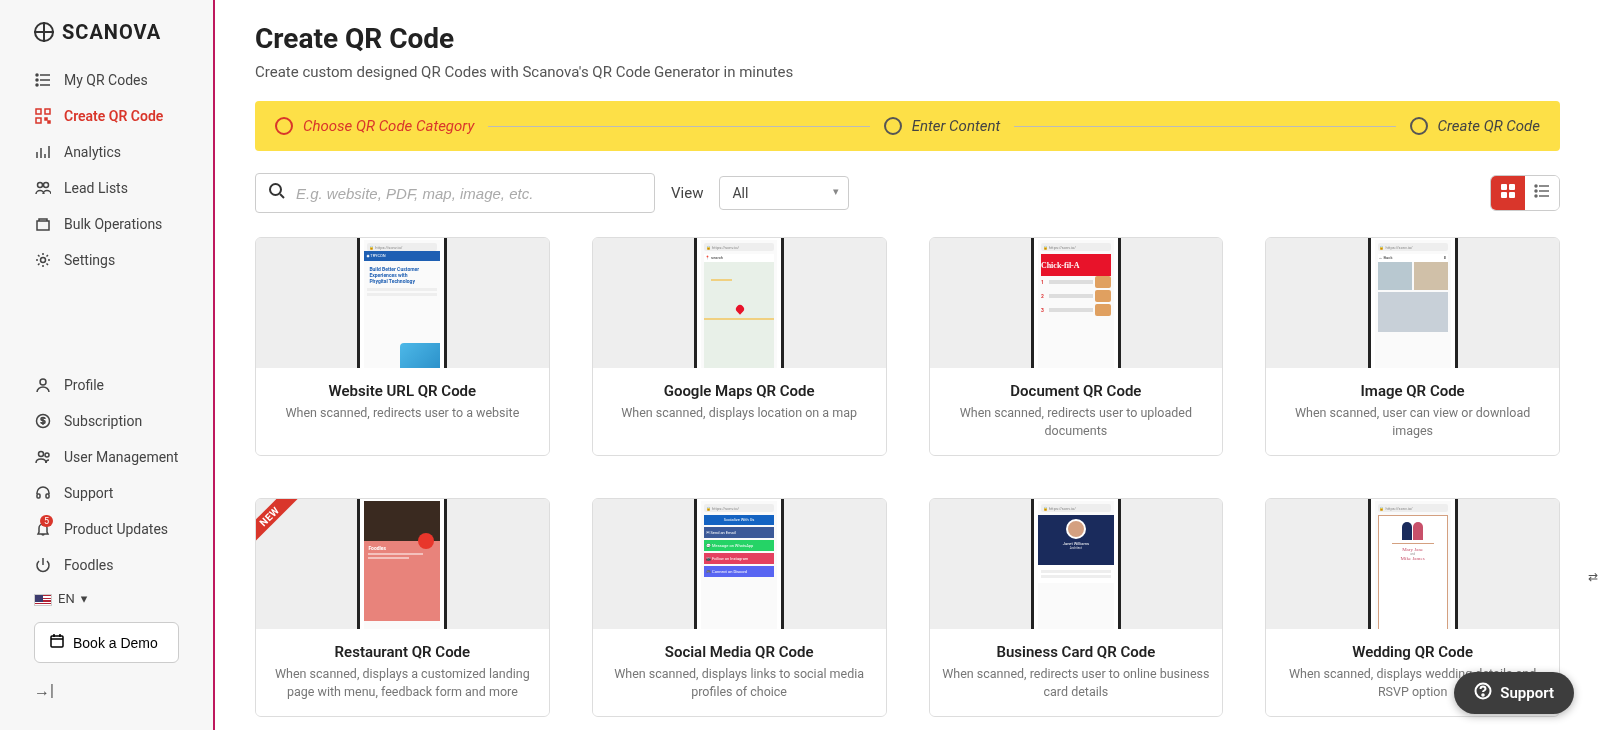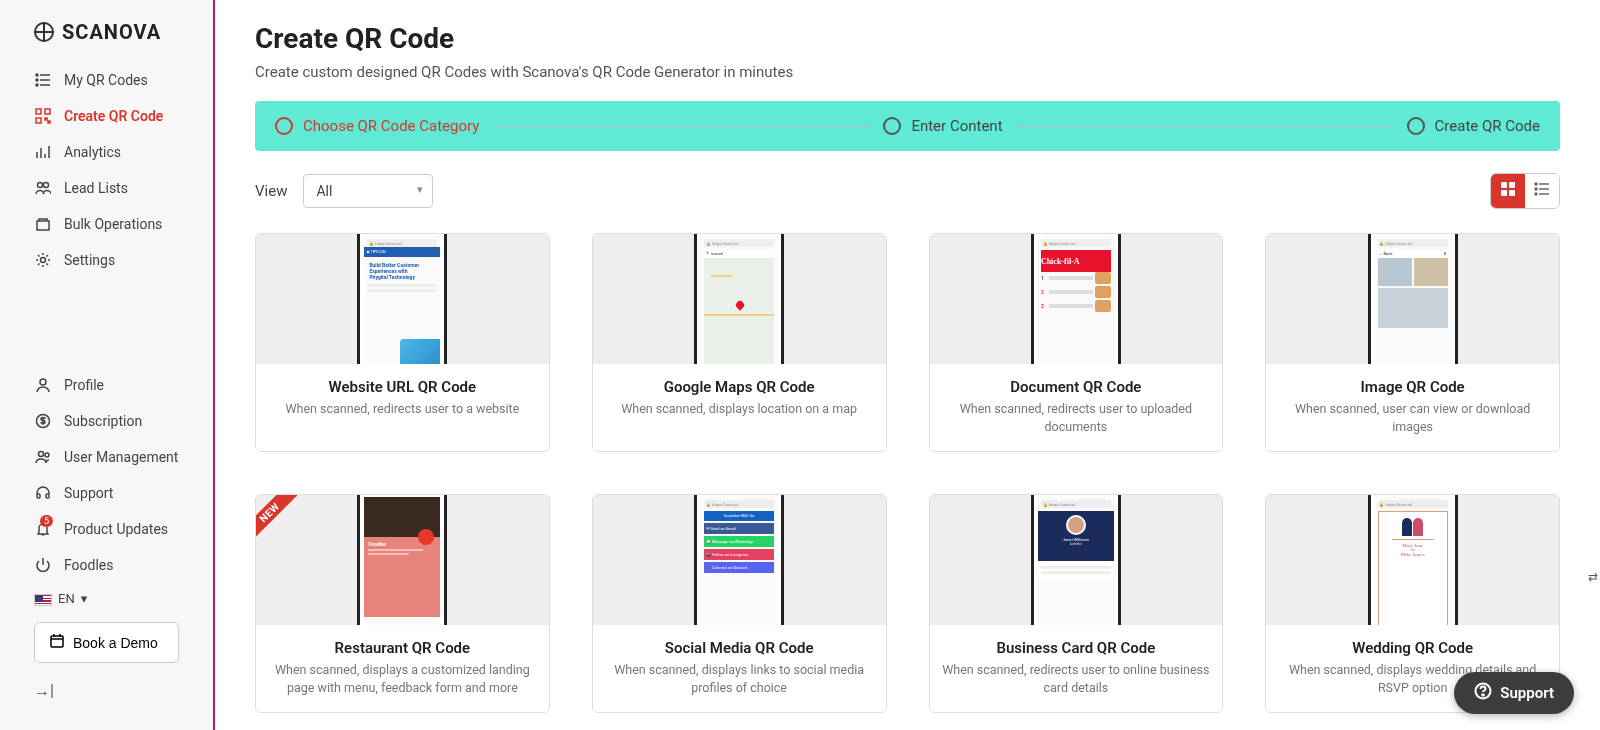--- a/index.html
+++ b/index.html
@@ -29,21 +29,21 @@
 
 .collapse { padding: 10px 28px; cursor:pointer; color:#555; }
 
 .badge-count { position:absolute; left:20px; top:4px; background:#d9362b; color:#fff; border-radius:8px; font-size:9px; padding:0 4px; line-height:12px; }
 
 
 .main { flex:1; padding: 22px 40px; overflow-y:auto; position:relative; }
 .page-title { font-size: 28px; font-weight: 700; color:#222; margin-bottom: 8px; }
 .page-sub { font-size: 15px; color:#555; margin-bottom: 20px; }
 
-.stepper { background:#5eead4; border-radius:4px; padding: 16px 20px; display:flex; align-items:center; margin-bottom: 22px; }
+.stepper { background:#fde047; border-radius:4px; padding: 16px 20px; display:flex; align-items:center; margin-bottom: 22px; font-style: italic; }
 .step { display:flex; align-items:center; gap:10px; font-size:15px; color:#444; }
 .step.active { color:#d9362b; }
 .step-circle { width:18px; height:18px; border:2px solid #555; border-radius:50%; }
 .step.active .step-circle { border-color:#d9362b; }
 .step-line { flex:1; height:1px; background:#bbb; margin: 0 14px; }
 
 .toolbar { display:flex; align-items:center; gap:16px; margin-bottom: 24px; }
 .search-box { display:flex; align-items:center; border:1px solid #ccc; border-radius:4px; padding: 8px 12px; width: 400px; gap:10px; }
 .search-box input { border:none; outline:none; font-size:15px; flex:1; color:#333; }
 .search-box input::placeholder { color:#aaa; font-style: italic; }
@@ -278,20 +278,27 @@
         <span>Enter Content</span>
       </div>
       <div class="step-line"></div>
       <div class="step">
         <span class="step-circle"></span>
         <span>Create QR Code</span>
       </div>
     </div>
 
     <div class="toolbar">
+      <div class="search-box">
+        <span><svg width="18" height="18" viewBox="0 0 18 18" fill="none" stroke="#333" stroke-width="2">
+              <circle cx="7.5" cy="7.5" r="5.5"></circle>
+              <line x1="12" y1="12" x2="16" y2="16"></line>
+            </svg></span>
+        <input type="text" placeholder="E.g. website, PDF, map, image, etc." style="">
+      </div>
       <span class="view-label">View</span>
       <div class="view-select">
         <span>All</span>
       </div>
       <div class="spacer"></div>
       <div class="view-toggle">
         <div class="vt-btn active">
           <span><svg width="16" height="16" viewBox="0 0 16 16" fill="currentColor">
                 <rect x="1" y="1" width="6" height="6" rx="1"></rect>
                 <rect x="9" y="1" width="6" height="6" rx="1"></rect>

